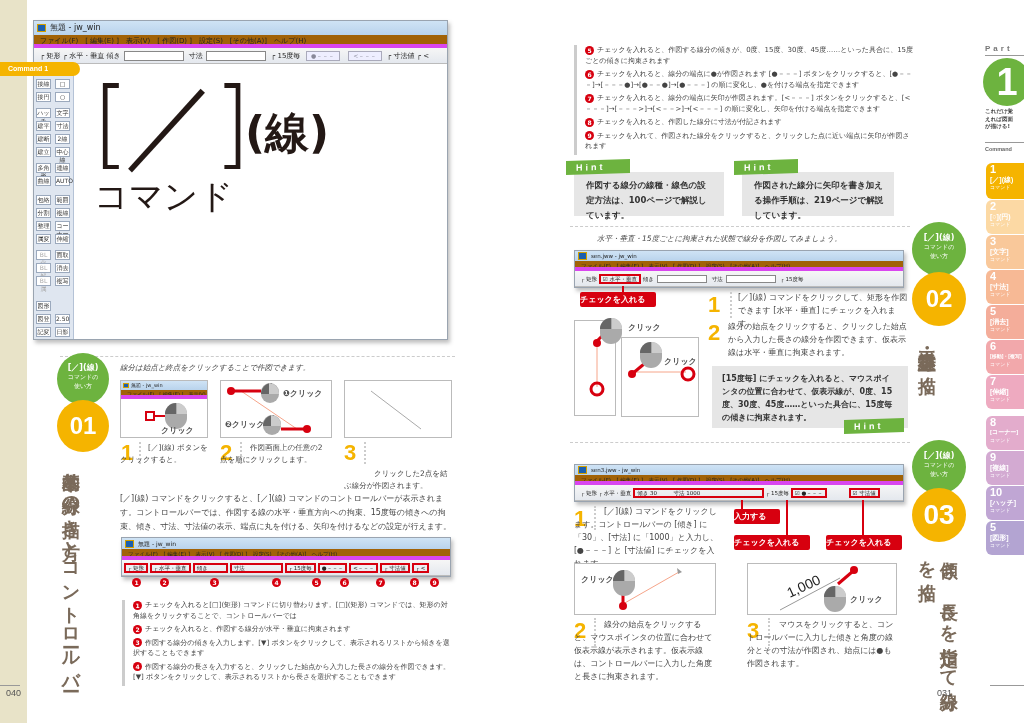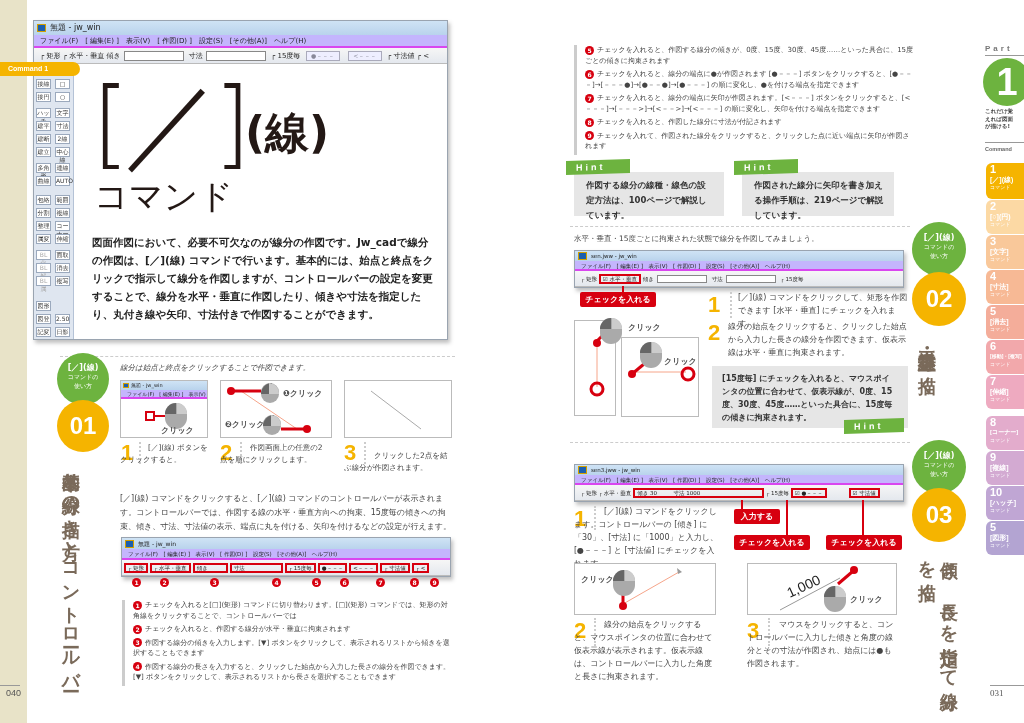--- a/index.html
+++ b/index.html
@@ -5,38 +5,38 @@
 *{box-sizing:border-box;margin:0;padding:0}
 body{width:1024px;height:723px;position:relative;background:#fff;font-family:"DejaVu Sans",sans-serif;color:#333;overflow:hidden}
 .abs{position:absolute}
 .leftbar{left:0;top:0;width:27px;height:723px;background:#e8e3c8}
 .pageno{font-size:9px;color:#555;font-family:"Liberation Sans",sans-serif}
 .pageline{height:1px;background:#999}
 
 .jw{border:1px solid #9aa4b0;background:#fff;box-shadow:2px 3px 4px rgba(0,0,0,.25)}
 .jw-title{height:14px;background:linear-gradient(#cfe3f5,#b9d3ec);font-size:8px;line-height:14px;padding-left:16px;position:relative;color:#222}
 .jw-title .logo{position:absolute;left:3px;top:3px;width:9px;height:8px;background:#1b5fae;border:1px solid #d4a000}
-.jw-menu{height:13px;background:#c4b5fd;font-size:7px;line-height:13px;padding-left:6px;color:#222;white-space:nowrap;overflow:hidden;border-bottom:2px solid #d946ef}
+.jw-menu{height:13px;background:#a16207;font-size:7px;line-height:13px;padding-left:6px;color:#222;white-space:nowrap;overflow:hidden;border-bottom:4px solid #d946ef}
 .jw-ctrl{height:16px;background:linear-gradient(#f6f6f6,#e4e8ee);font-size:7px;line-height:16px;padding-left:6px;color:#222;white-space:nowrap;overflow:hidden;border-bottom:1px solid #bbb}
 .jw-ctrl .box{display:inline-block;width:60px;height:10px;border:1px solid #888;background:#fff;vertical-align:middle;margin:0 3px}
 .jw-ctrl .btn{display:inline-block;width:34px;height:10px;border:1px solid #aab;background:#eef;vertical-align:middle;margin:0 3px;font-size:6px;line-height:8px;text-align:center;color:#889}
 .toolcol{background:#dfe6f0;border-right:1px solid #b4c2d6}
 .tool{font-size:6px;width:15px;height:10px;border:1px solid #9ba9bd;background:#fff;text-align:center;line-height:8px;color:#333;position:absolute}
 .tool.dis{color:#aaa}
 .cmdtag{background:#f5b400;color:#fff;font-size:7px;font-weight:bold;line-height:14px;padding-left:8px;border-radius:0 8px 8px 0;font-family:"Liberation Sans",sans-serif}
 .bigtitle{font-family:"DejaVu Sans",sans-serif;color:#231815}
 .body-text{font-size:10.5px;line-height:18px;color:#222;font-weight:bold}
 .small{font-size:7.5px;line-height:12px;color:#444}
 .circle-g{border-radius:50%;background:#6db33f;color:#fff;text-align:center}
 .circle-y{border-radius:50%;background:#f5b400;color:#fff;text-align:center;font-weight:bold;font-family:"Liberation Sans",sans-serif}
 .vtitle{writing-mode:vertical-rl;font-weight:bold;color:#7a6a5a;font-size:18px;letter-spacing:1px;line-height:22px}
 .stepnum{color:#f5b400;font-weight:bold;font-family:"Liberation Sans",sans-serif;font-size:22px}
 .dotsep{border-left:2px dotted #ccc}
 .frame{border:1px solid #bbb;background:#fff}
-.redtag{background:#d7000f;color:#fff;font-size:8px;font-weight:bold;text-align:center;line-height:15px;border-radius:2px}
+.redtag{background:#d7000f;color:#fff;font-size:8px;font-weight:bold;line-height:15px;border-radius:2px}
 .hint-tag{background:#6db33f;color:#fff;font-weight:bold;font-size:9px;letter-spacing:3px;font-family:"Liberation Sans",sans-serif;padding-left:10px;line-height:14px;transform:skewY(-2deg)}
 .hint-box{background:#e6e6e6;font-size:8.5px;line-height:15px;color:#333;font-weight:bold}
 .num-badge{display:inline-block;width:9px;height:9px;border-radius:50%;background:#d7000f;color:#fff;font-size:6px;line-height:9px;text-align:center;font-weight:bold;margin-right:3px;vertical-align:middle}
 .notelist{border-left:3px solid #ccc;padding-left:8px}
 .note{font-size:7px;line-height:10.5px;color:#444;margin-bottom:3px}
 .side-tab{width:38px;left:986px;border-radius:6px 0 0 6px;padding-left:4px;color:#fff;font-family:"Liberation Sans",sans-serif}
 .side-tab .n{font-size:11px;font-weight:bold;line-height:12px}
 .side-tab .l{font-size:7px;font-weight:bold;line-height:9px}
 .side-tab .c{font-size:5px;line-height:7px;opacity:.9}
 .mouse{width:22px;height:26px;border-radius:11px;background:#aaa;position:absolute}
@@ -99,21 +99,20 @@
     <div class="tool" style="left:21px;top:198px">消去</div>
     <div class="tool" style="left:21px;top:211px">複写</div>
     <div class="tool" style="left:21px;top:249px">2.50</div>
     <div class="tool" style="left:21px;top:262px">日影</div>
   </div>
 
   <div class="abs bigtitle" style="left:58px;top:52px;white-space:nowrap;">
     <span style="font-size:96px;line-height:100px;letter-spacing:-6px;font-weight:300;">[／]</span><span style="font-size:44px;font-weight:bold;vertical-align:8px;">(線)</span>
   </div>
   <div class="abs bigtitle" style="left:60px;top:155px;font-size:34px;line-height:40px;">コマンド</div>
-  <div class="abs body-text" style="left:58px;top:212px;width:345px;">図面作図において、必要不可欠なのが線分の作図です。Jw_cadで線分の作図は、[／](線) コマンドで行います。基本的には、始点と終点をクリックで指示して線分を作図しますが、コントロールバーの設定を変更することで、線分を水平・垂直に作図したり、傾きや寸法を指定したり、丸付き線や矢印、寸法付きで作図することができます。</div>
 </div>
 <div class="abs cmdtag" style="left:0;top:62px;width:80px;height:14px;">
   <span>Command 1</span>
 </div>
 
 <div class="abs dash" style="left:60px;top:356px;width:395px;"></div>
 <div class="abs circle-g" style="left:57px;top:353px;width:52px;height:52px;padding-top:9px;">
   <div style="font-size:8px;font-weight:bold;">[／](線)</div>
   <div style="font-size:6px;">コマンドの</div>
   <div style="font-size:6px;">使い方</div>
@@ -153,21 +152,21 @@
 </div>
 
 <div class="abs stepnum" style="left:121px;top:440px;">1</div>
 <div class="abs dotsep" style="left:139px;top:442px;height:22px"></div>
 <div class="abs small" style="left:120px;top:442px;width:88px;text-indent:28px;">[／](線) ボタンをクリックすると。</div>
 <div class="abs stepnum" style="left:220px;top:440px;">2</div>
 <div class="abs dotsep" style="left:240px;top:442px;height:22px"></div>
 <div class="abs small" style="left:220px;top:442px;width:110px;text-indent:30px;">作図画面上の任意の2点を順にクリックします。</div>
 <div class="abs stepnum" style="left:344px;top:440px;">3</div>
 <div class="abs dotsep" style="left:364px;top:442px;height:22px"></div>
-<div class="abs small" style="left:344px;top:450px;width:110px;text-indent:30px;">クリックした2点を結ぶ線分が作図されます。</div>
+<div class="abs small" style="left:344px;top:468px;width:110px;text-indent:30px;">クリックした2点を結ぶ線分が作図されます。</div>
 
 <div class="abs small" style="left:120px;top:492px;width:336px;line-height:14px;font-size:8px;">[／](線) コマンドをクリックすると、[／](線) コマンドのコントロールバーが表示されます。コントロールバーでは、作図する線の水平・垂直方向への拘束、15度毎の傾きへの拘束、傾き、寸法、寸法値の表示、端点に丸を付ける、矢印を付けるなどの設定が行えます。</div>
 
 <div class="abs jw" style="left:121px;top:537px;width:330px;height:40px;">
   <div class="jw-title" style="height:11px;line-height:11px;font-size:6px"><span class="logo" style="top:2px"></span><span>無題 - jw_win</span></div>
   <div class="jw-menu" style="height:11px;line-height:11px;font-size:5.5px">ファイル(F)　[ 編集(E) ]　表示(V)　[ 作図(D) ]　設定(S)　[その他(A)]　ヘルプ(H)</div>
   <div class="jw-ctrl" style="height:16px;font-size:5.5px;padding-left:2px;">
     <span style="border:2px solid #d7000f;padding:0 2px;margin-right:2px">┌ 矩形</span><span style="border:2px solid #d7000f;padding:0 2px;margin-right:2px">┌ 水平・垂直</span><span style="border:2px solid #d7000f;padding:0 18px 0 2px;margin-right:2px">傾き</span><span style="border:2px solid #d7000f;padding:0 36px 0 2px;margin-right:2px">寸法</span><span style="border:2px solid #d7000f;padding:0 2px;margin-right:2px">┌ 15度毎</span><span style="border:2px solid #d7000f;padding:0 2px;margin-right:2px">●－－－</span><span style="border:2px solid #d7000f;padding:0 2px;margin-right:2px">&lt;－－－</span><span style="border:2px solid #d7000f;padding:0 2px;margin-right:2px">┌ 寸法値</span><span style="border:2px solid #d7000f;padding:0 2px">┌ &lt;</span>
   </div>
 </div>
@@ -204,21 +203,21 @@
 <div class="abs hint-box" style="left:574px;top:172px;width:150px;height:44px;padding:6px 10px 0 12px;">
   <span>作図する線分の線種・線色の設定方法は、100ページで解説しています。</span>
 </div>
 <div class="abs hint-tag" style="left:566px;top:160px;width:64px;">Hint</div>
 <div class="abs hint-box" style="left:742px;top:172px;width:152px;height:44px;padding:6px 10px 0 12px;">
   <span>作図された線分に矢印を書き加える操作手順は、219ページで解説しています。</span>
 </div>
 <div class="abs hint-tag" style="left:734px;top:160px;width:64px;">Hint</div>
 
 <div class="abs dash" style="left:570px;top:226px;width:340px;"></div>
-<div class="abs small" style="left:574px;top:233px;">水平・垂直・15度ごとに拘束された状態で線分を作図してみましょう。</div>
+<div class="abs small" style="left:597px;top:233px;font-style:italic;">水平・垂直・15度ごとに拘束された状態で線分を作図してみましょう。</div>
 <div class="abs circle-g" style="left:912px;top:222px;width:54px;height:54px;padding-top:10px;">
   <div style="font-size:8px;font-weight:bold;">[／](線)</div>
   <div style="font-size:6px;">コマンドの</div>
   <div style="font-size:6px;">使い方</div>
 </div>
 <div class="abs circle-y" style="left:912px;top:272px;width:54px;height:54px;font-size:24px;line-height:54px;">02</div>
 <div class="abs vtitle" style="left:916px;top:335px;height:120px;">
   <span>水平・垂直</span><span>線を描く</span>
 </div>
 
@@ -268,21 +267,21 @@
 </div>
 <div class="abs hint-tag" style="left:844px;top:419px;width:60px;">Hint</div>
 
 <div class="abs dash" style="left:570px;top:442px;width:340px;"></div>
 <div class="abs small" style="left:574px;top:468px;">傾き30度、長さ1,000で、丸と寸法が付いた線分を作図してみましょう。</div>
 <div class="abs circle-g" style="left:912px;top:440px;width:54px;height:54px;padding-top:10px;">
   <div style="font-size:8px;font-weight:bold;">[／](線)</div>
   <div style="font-size:6px;">コマンドの</div>
   <div style="font-size:6px;">使い方</div>
 </div>
-<div class="abs circle-y" style="left:912px;top:488px;width:54px;height:54px;font-size:24px;line-height:54px;">03</div>
+<div class="abs circle-y" style="left:912px;top:488px;width:54px;height:54px;font-size:28px;line-height:54px;">03</div>
 <div class="abs vtitle" style="left:916px;top:548px;height:140px;">
   <span>傾き、長さを指定</span><span>して線分を描く</span>
 </div>
 
 <div class="abs jw" style="left:574px;top:464px;width:330px;height:38px;">
   <div class="jw-title" style="height:10px;line-height:10px;font-size:5.5px"><span class="logo" style="top:1px"></span><span>sen3.jww - jw_win</span></div>
   <div class="jw-menu" style="height:10px;line-height:10px;font-size:5.5px">ファイル(F)　[ 編集(E) ]　表示(V)　[ 作図(D) ]　設定(S)　[その他(A)]　ヘルプ(H)</div>
   <div class="jw-ctrl" style="height:16px;font-size:5.5px;">
     <span>┌ 矩形</span>
     <span>┌ 水平・垂直</span>
@@ -388,13 +387,13 @@
     <div class="l">[ハッチ]</div>
     <div class="c">コマンド</div>
   </div>
 <div class="abs side-tab" style="top:521px;height:34px;background:#b3a4d2;">
     <div class="n">5</div>
     <div class="l">[図形]</div>
     <div class="c">コマンド</div>
   </div>
 
 <div class="abs pageline" style="left:990px;top:685px;width:34px"></div>
-<div class="abs pageno" style="left:990px;top:688px;font-family:Liberation Serif, serif;">031</div>
+<div class="abs pageno" style="left:937px;top:688px;">031</div>
 
 </body></html>

